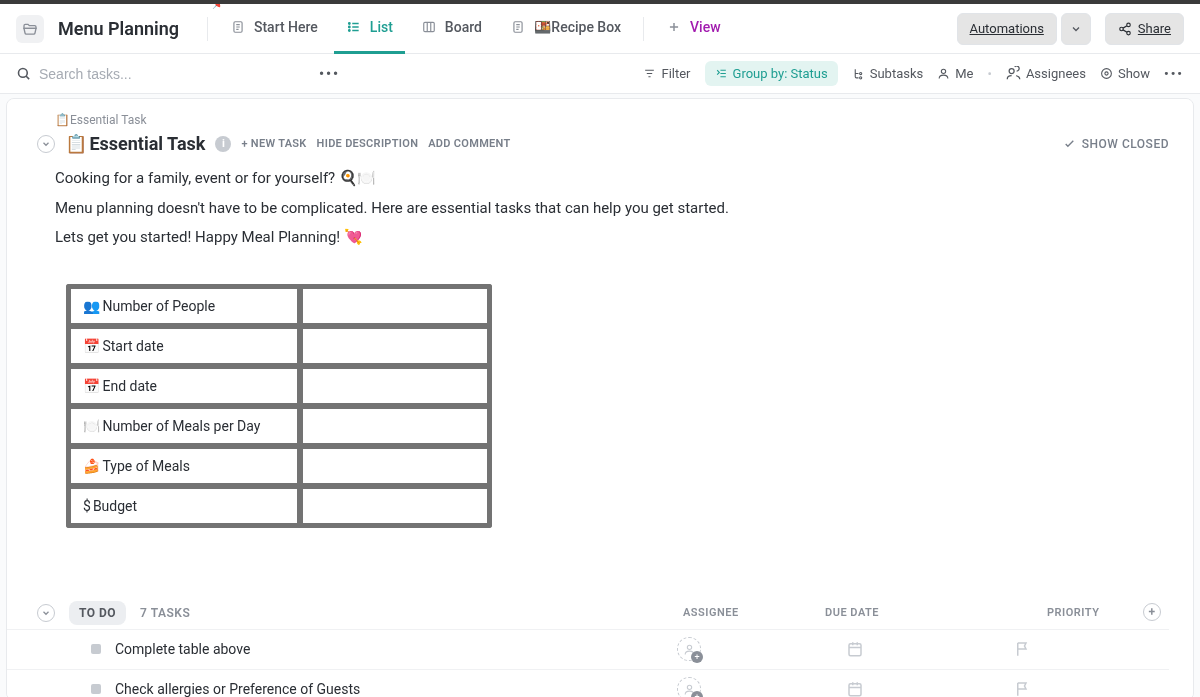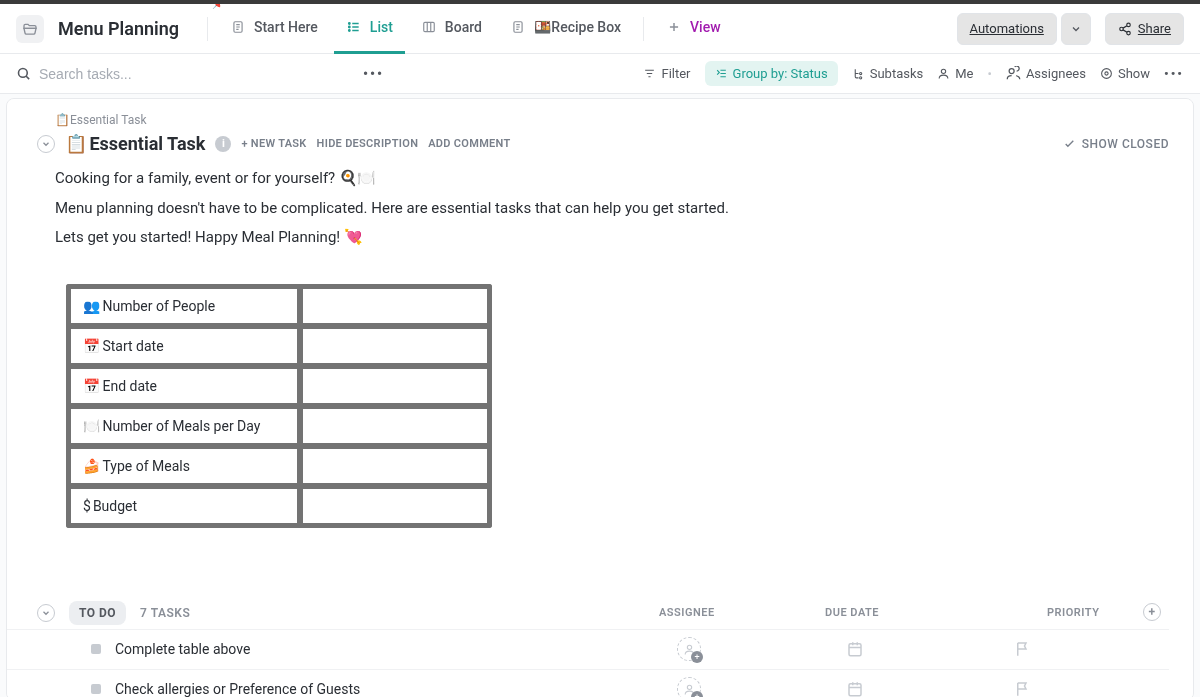--- a/index.html
+++ b/index.html
@@ -9,21 +9,21 @@
   .folder-icon-btn { display: flex; align-items: center; justify-content: center; width: 28px; height: 28px; background: #f0f1f3; border-radius: 6px; margin-right: 10px; color:#8a8f98;}
   .page-title { font-size: 18px; font-weight: 600; margin-right: 18px; }
   .vdiv { width: 1px; height: 24px; background: #e8eaed; margin: 0 6px; }
   .view-tab { display: flex; align-items: center; gap: 8px; padding: 0 12px; height: 50px; font-size: 14px; font-weight: 500; color: #54585f; cursor: pointer; border-bottom: 3px solid transparent; }
   .view-tab.active { color: #1f9e92; border-bottom-color: #1f9e92; }
   .view-tab .vicon { width: 16px; height: 16px; display: flex; align-items: center; justify-content: center; color: #8a8f98; }
   .view-tab.active .vicon { color:#1f9e92;}
   .spacer { flex: 1; }
   .btn { display: flex; align-items: center; gap: 6px; height: 32px; padding: 0 12px; border: 1px solid #e1e4e8; border-radius: 6px; background: #e5e5e5; font-size: 13px; color: #2a2e34; cursor: pointer; text-decoration: underline; }
   .btn.icon-only { padding: 0 8px; }
-  .toolbar { display: flex; align-items: center; height: 40px; padding: 0 16px; border-bottom: 1px solid #e8eaed; gap: 44px; }
+  .toolbar { display: flex; align-items: center; height: 40px; padding: 0 16px; border-bottom: 1px solid #e8eaed; }
   .search-wrap { display: flex; align-items: center; gap: 8px; color: #8a8f98; }
   .search-input { border: none; outline: none; font-size: 14px; color: #2a2e34; width: 200px; }
   .search-input::placeholder { color: #a6abb3; }
   .tb-dots { margin-left: 80px; color: #54585f; cursor:pointer; letter-spacing:2px; font-weight:700;}
   .tb-right { display: flex; align-items: center; gap: 14px; font-size: 13px; color: #54585f; }
   .tb-item { display: flex; align-items: center; gap: 5px; cursor: pointer; }
   .tb-item.pill { background: #e3f4f1; border-radius: 6px; padding: 5px 10px; }
   .dot-sep { color:#c7cbd1;}
   .content { height: calc(697px - 4px - 50px - 40px); overflow: hidden; padding: 0 0 0 0; background:#fafbfc;}
   .card { background:#fff; border:1px solid #e8eaed; border-radius:8px; margin:4px 6px 0 6px; height:100%; overflow-y:auto; padding-bottom:40px;}
@@ -272,21 +272,21 @@
     </table>
 
     <div class="group-header group-row">
       <div class="chevron-circle">
         <svg width="10" height="10" viewBox="0 0 24 24" fill="none" stroke="currentColor" stroke-width="3">
             <path d="M6 9l6 6 6-6"></path>
           </svg>
       </div>
       <div class="status-pill">TO DO</div>
       <div style="font-size:12px;">7 TASKS</div>
-      <div class="col-head" style="left:652px;">ASSIGNEE</div>
+      <div class="col-head" style="left:676px;">ASSIGNEE</div>
       <div class="col-head" style="left:818px;">DUE DATE</div>
       <div class="col-head" style="left:1040px;">PRIORITY</div>
       <div class="col-head" style="left:1136px; top:2px;">
           <div class="add-col">+</div>
         </div>
     </div>
 
     <div class="task-list" id="task-list" style="margin-left:0; margin-right:24px;">
         <div class="task-row">
           <div class="task-status-sq"></div>

